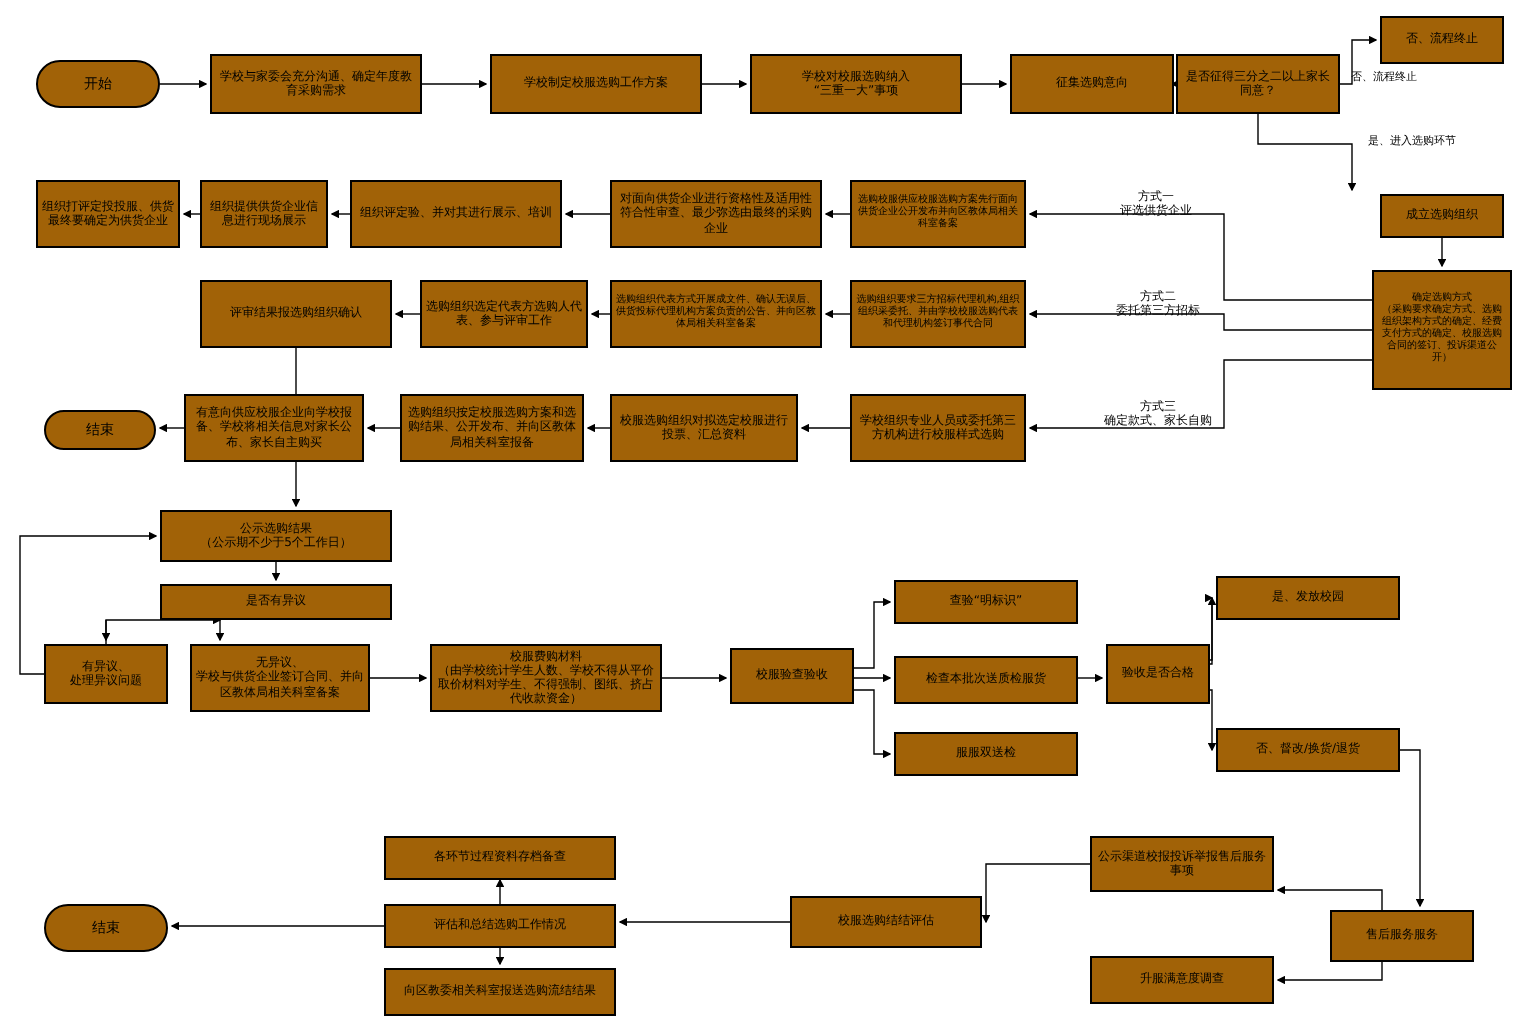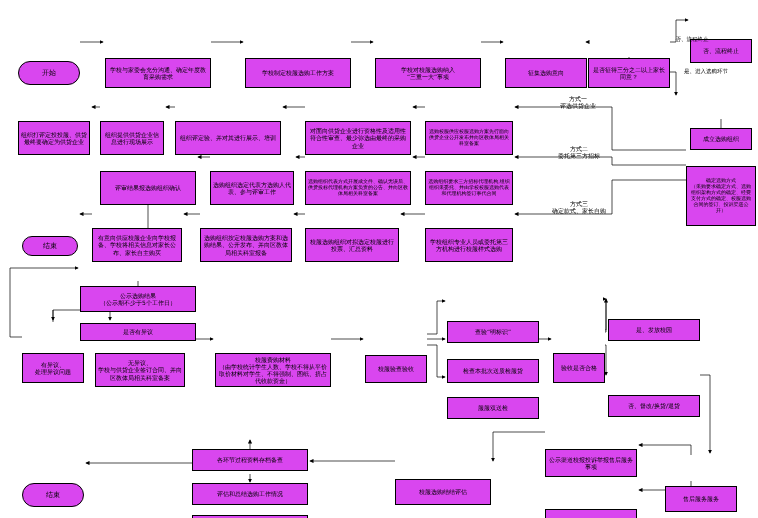--- a/index.html
+++ b/index.html
@@ -7,31 +7,30 @@
     width:758px;height:518px;
     background:#ffffff;
     font-family:"DejaVu Sans","Liberation Sans",sans-serif;
     overflow:hidden;
   }
   #canvas{position:relative;width:758px;height:518px;}
   .node{
     position:absolute;
     box-sizing:border-box;
     border:1px solid #000;
-    background:#d946ef;
+    background:#a16207;
     display:flex;
     align-items:center;
     justify-content:center;
     text-align:center;
     line-height:1.18;
     color:#000;
     padding:1px 2px;
     white-space:pre-line;
     overflow:hidden;
-    margin-top:31px;
   }
   .rect{border-radius:0;}
   .round{border-radius:999px;}
   .label{
     position:absolute;
     color:#000;
     background:transparent;
     white-space:pre-line;
     text-align:center;
     line-height:1.2;

